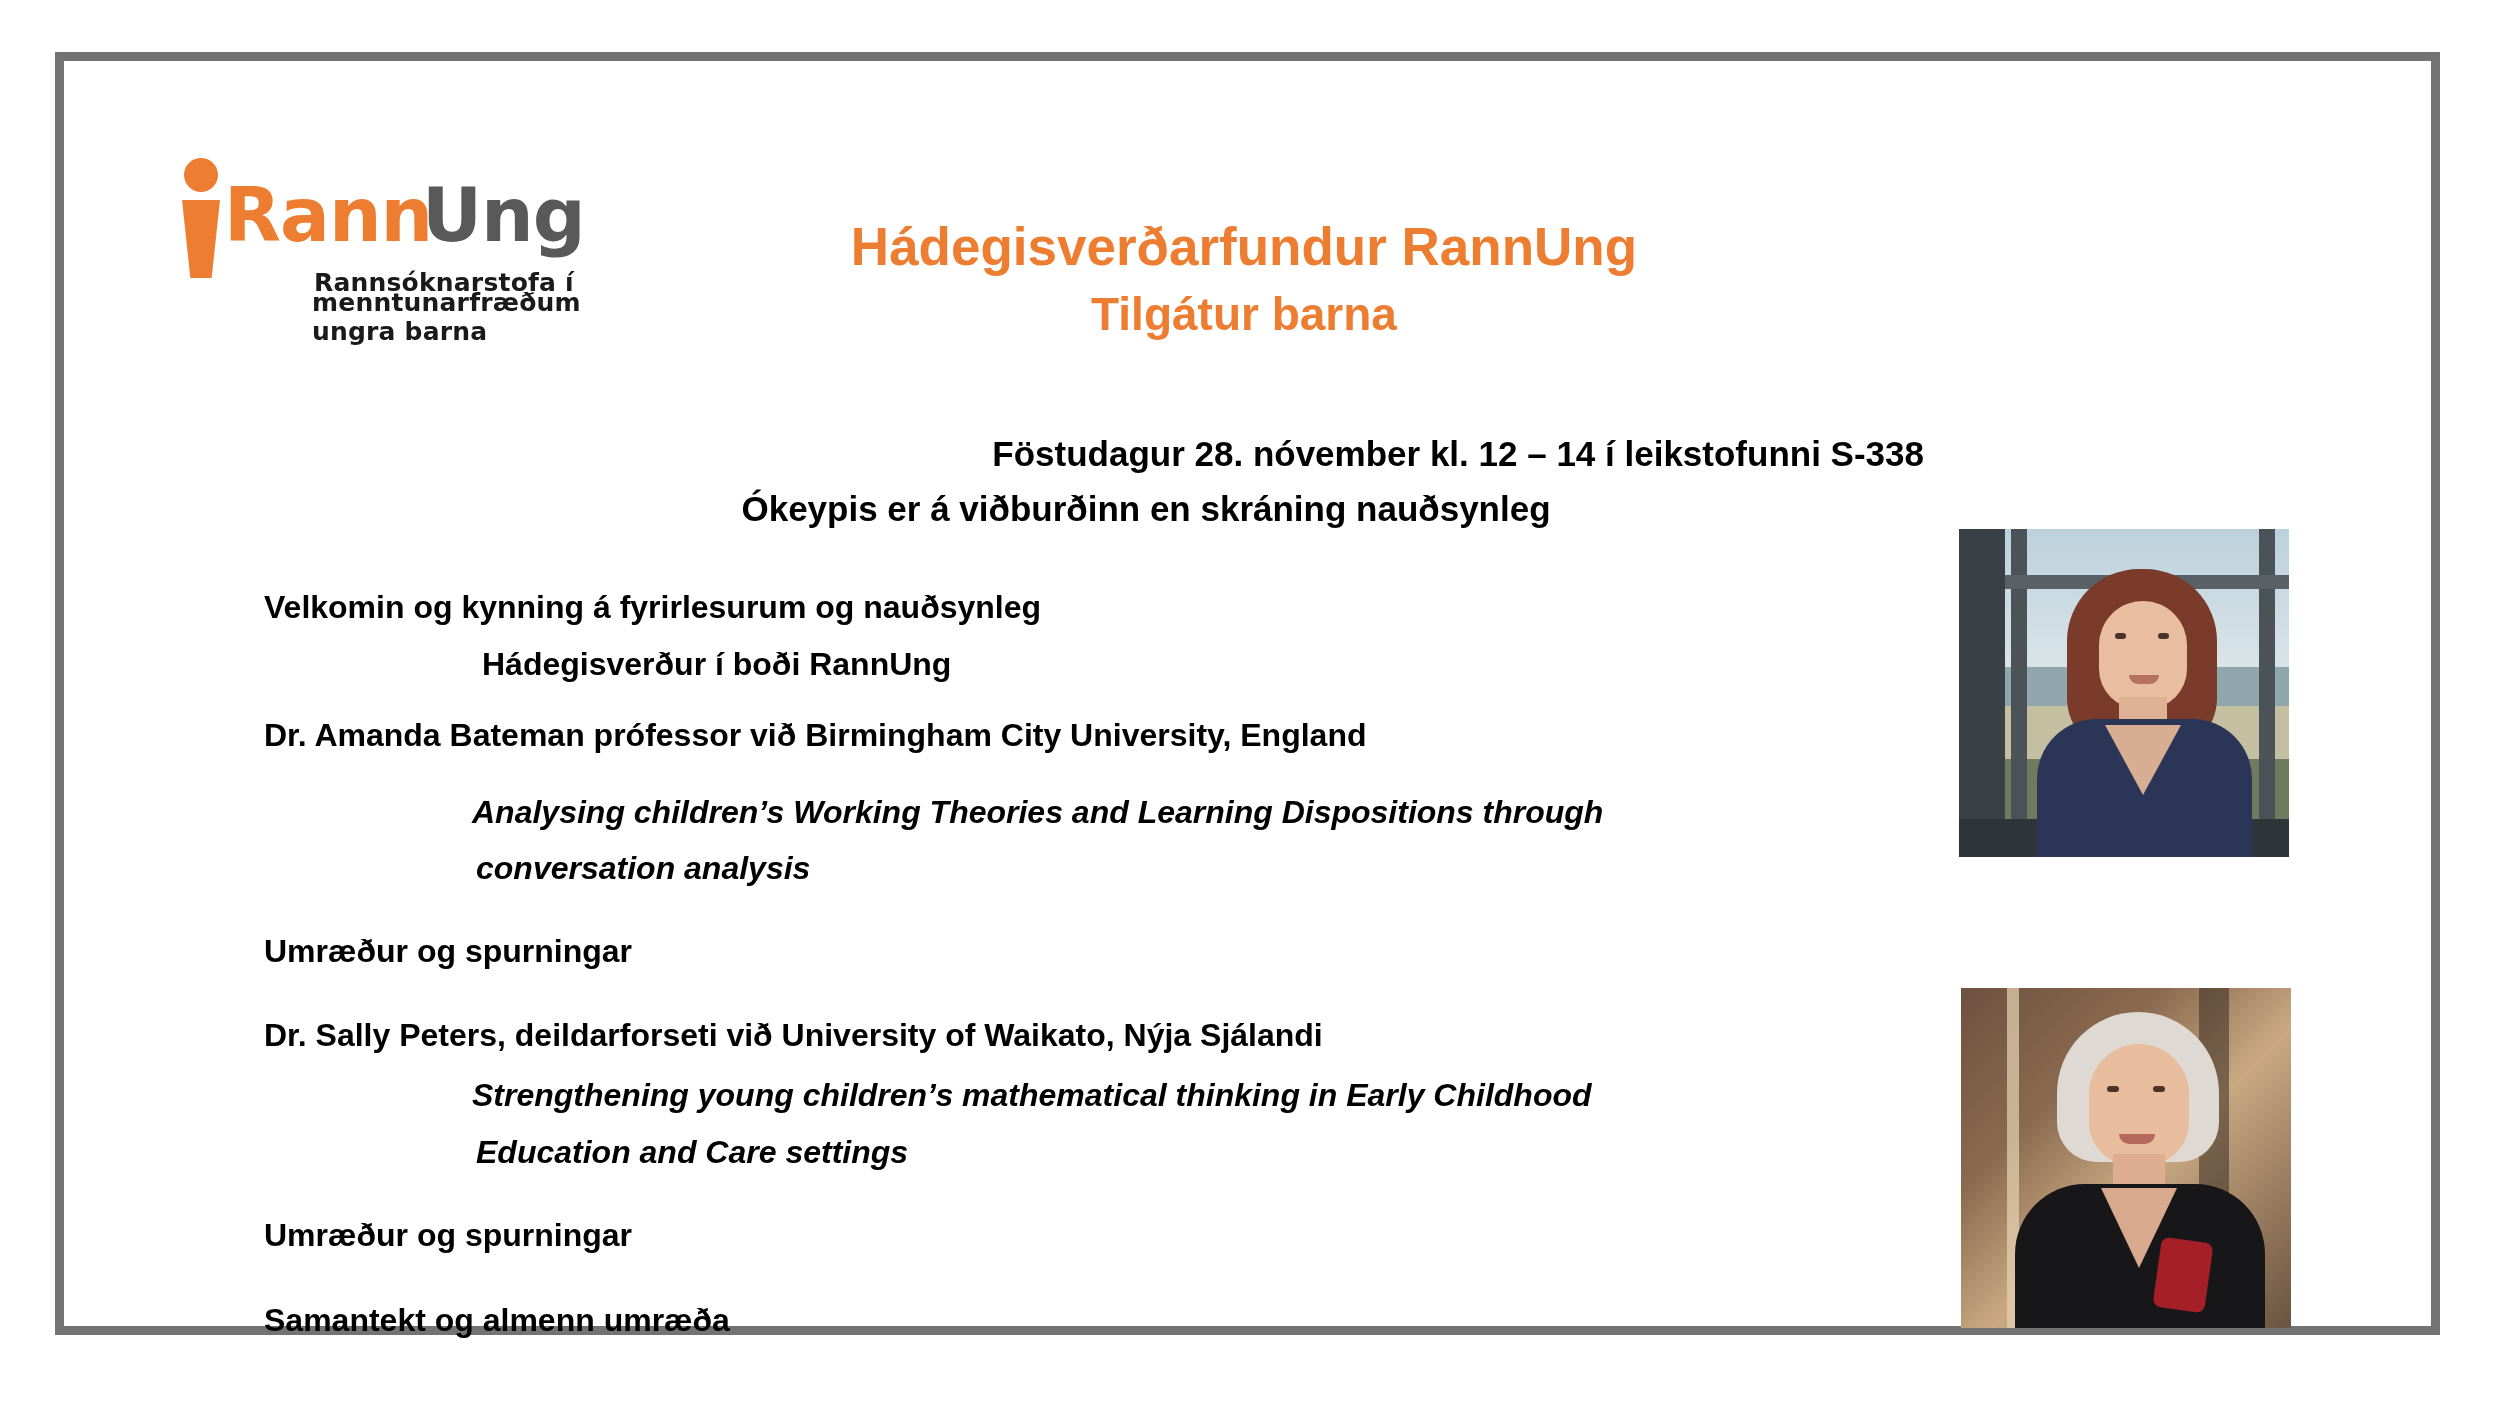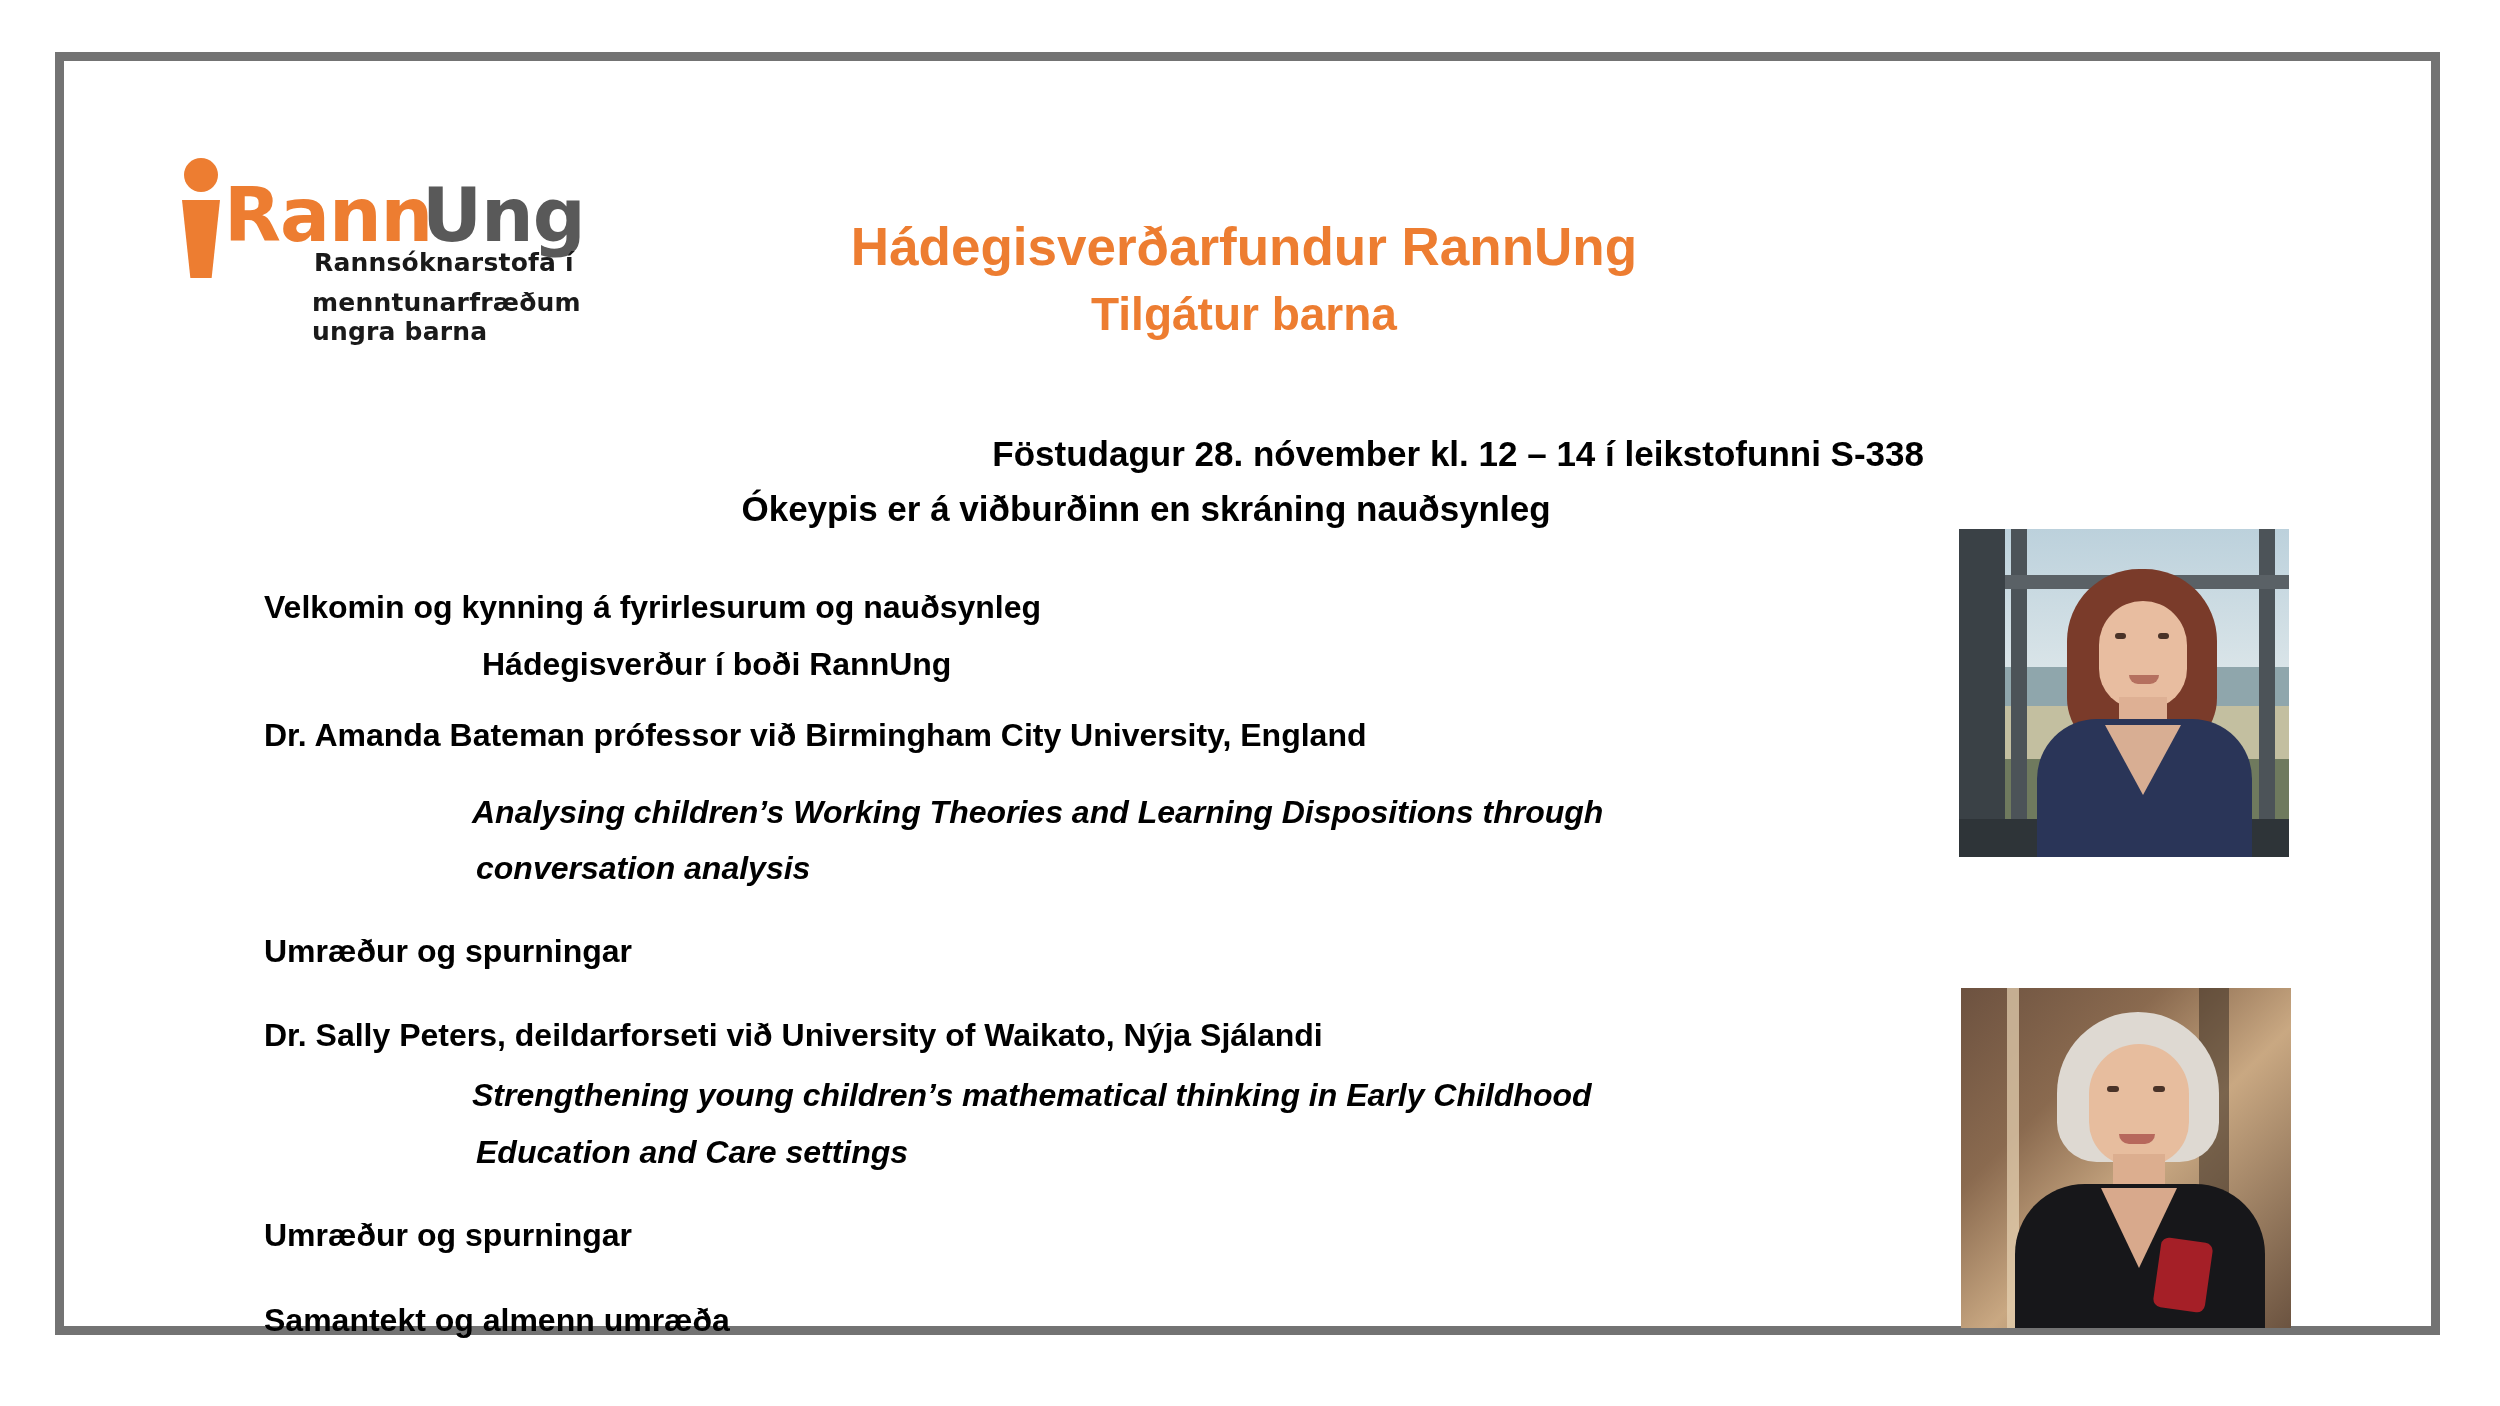--- a/index.html
+++ b/index.html
@@ -69,21 +69,21 @@
     font-size: 74px;
     font-weight: bold;
     color: #595959;
     letter-spacing: -1px;
     line-height: 1;
     font-family: "DejaVu Sans", sans-serif;
   }
   .logo-sub1 {
     position: absolute;
     left: 140px;
-    top: 92px;
+    top: 112px;
     font-size: 25px;
     font-weight: bold;
     color: #1a1a1a;
     letter-spacing: 0.2px;
     font-family: "DejaVu Sans", sans-serif;
   }
   .logo-sub2 {
     position: absolute;
     left: 138px;
     top: 132px;

